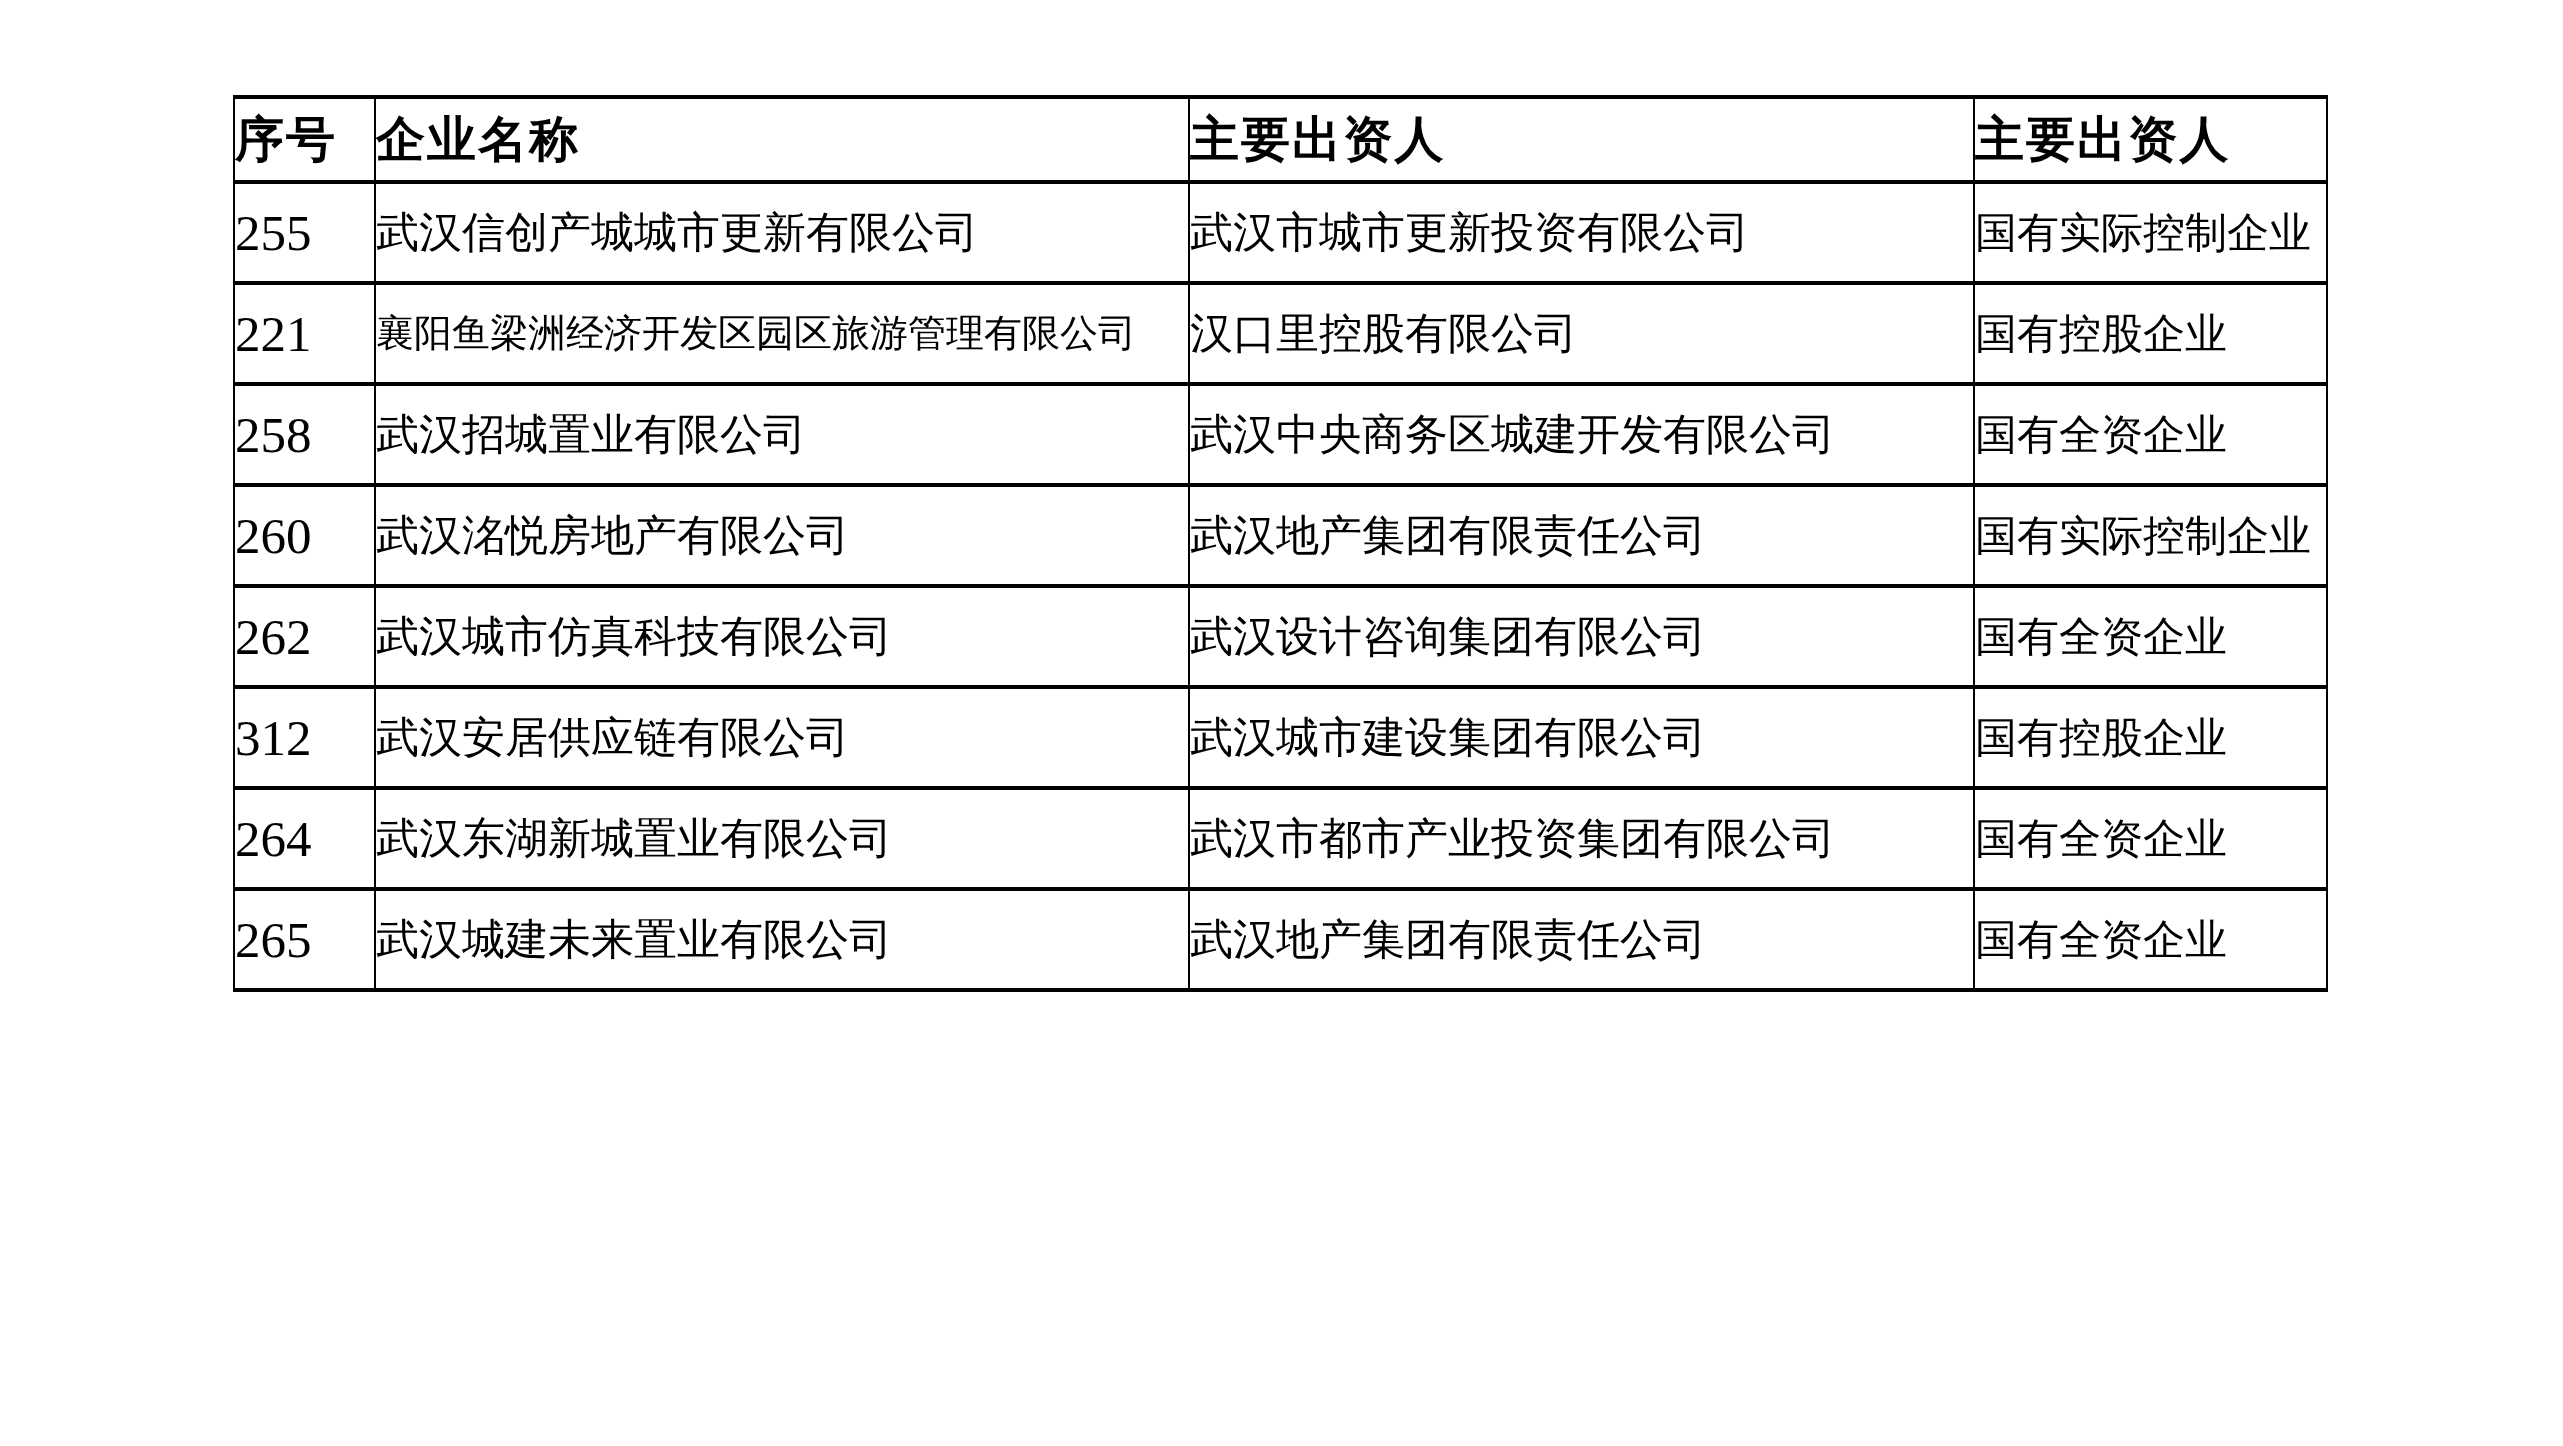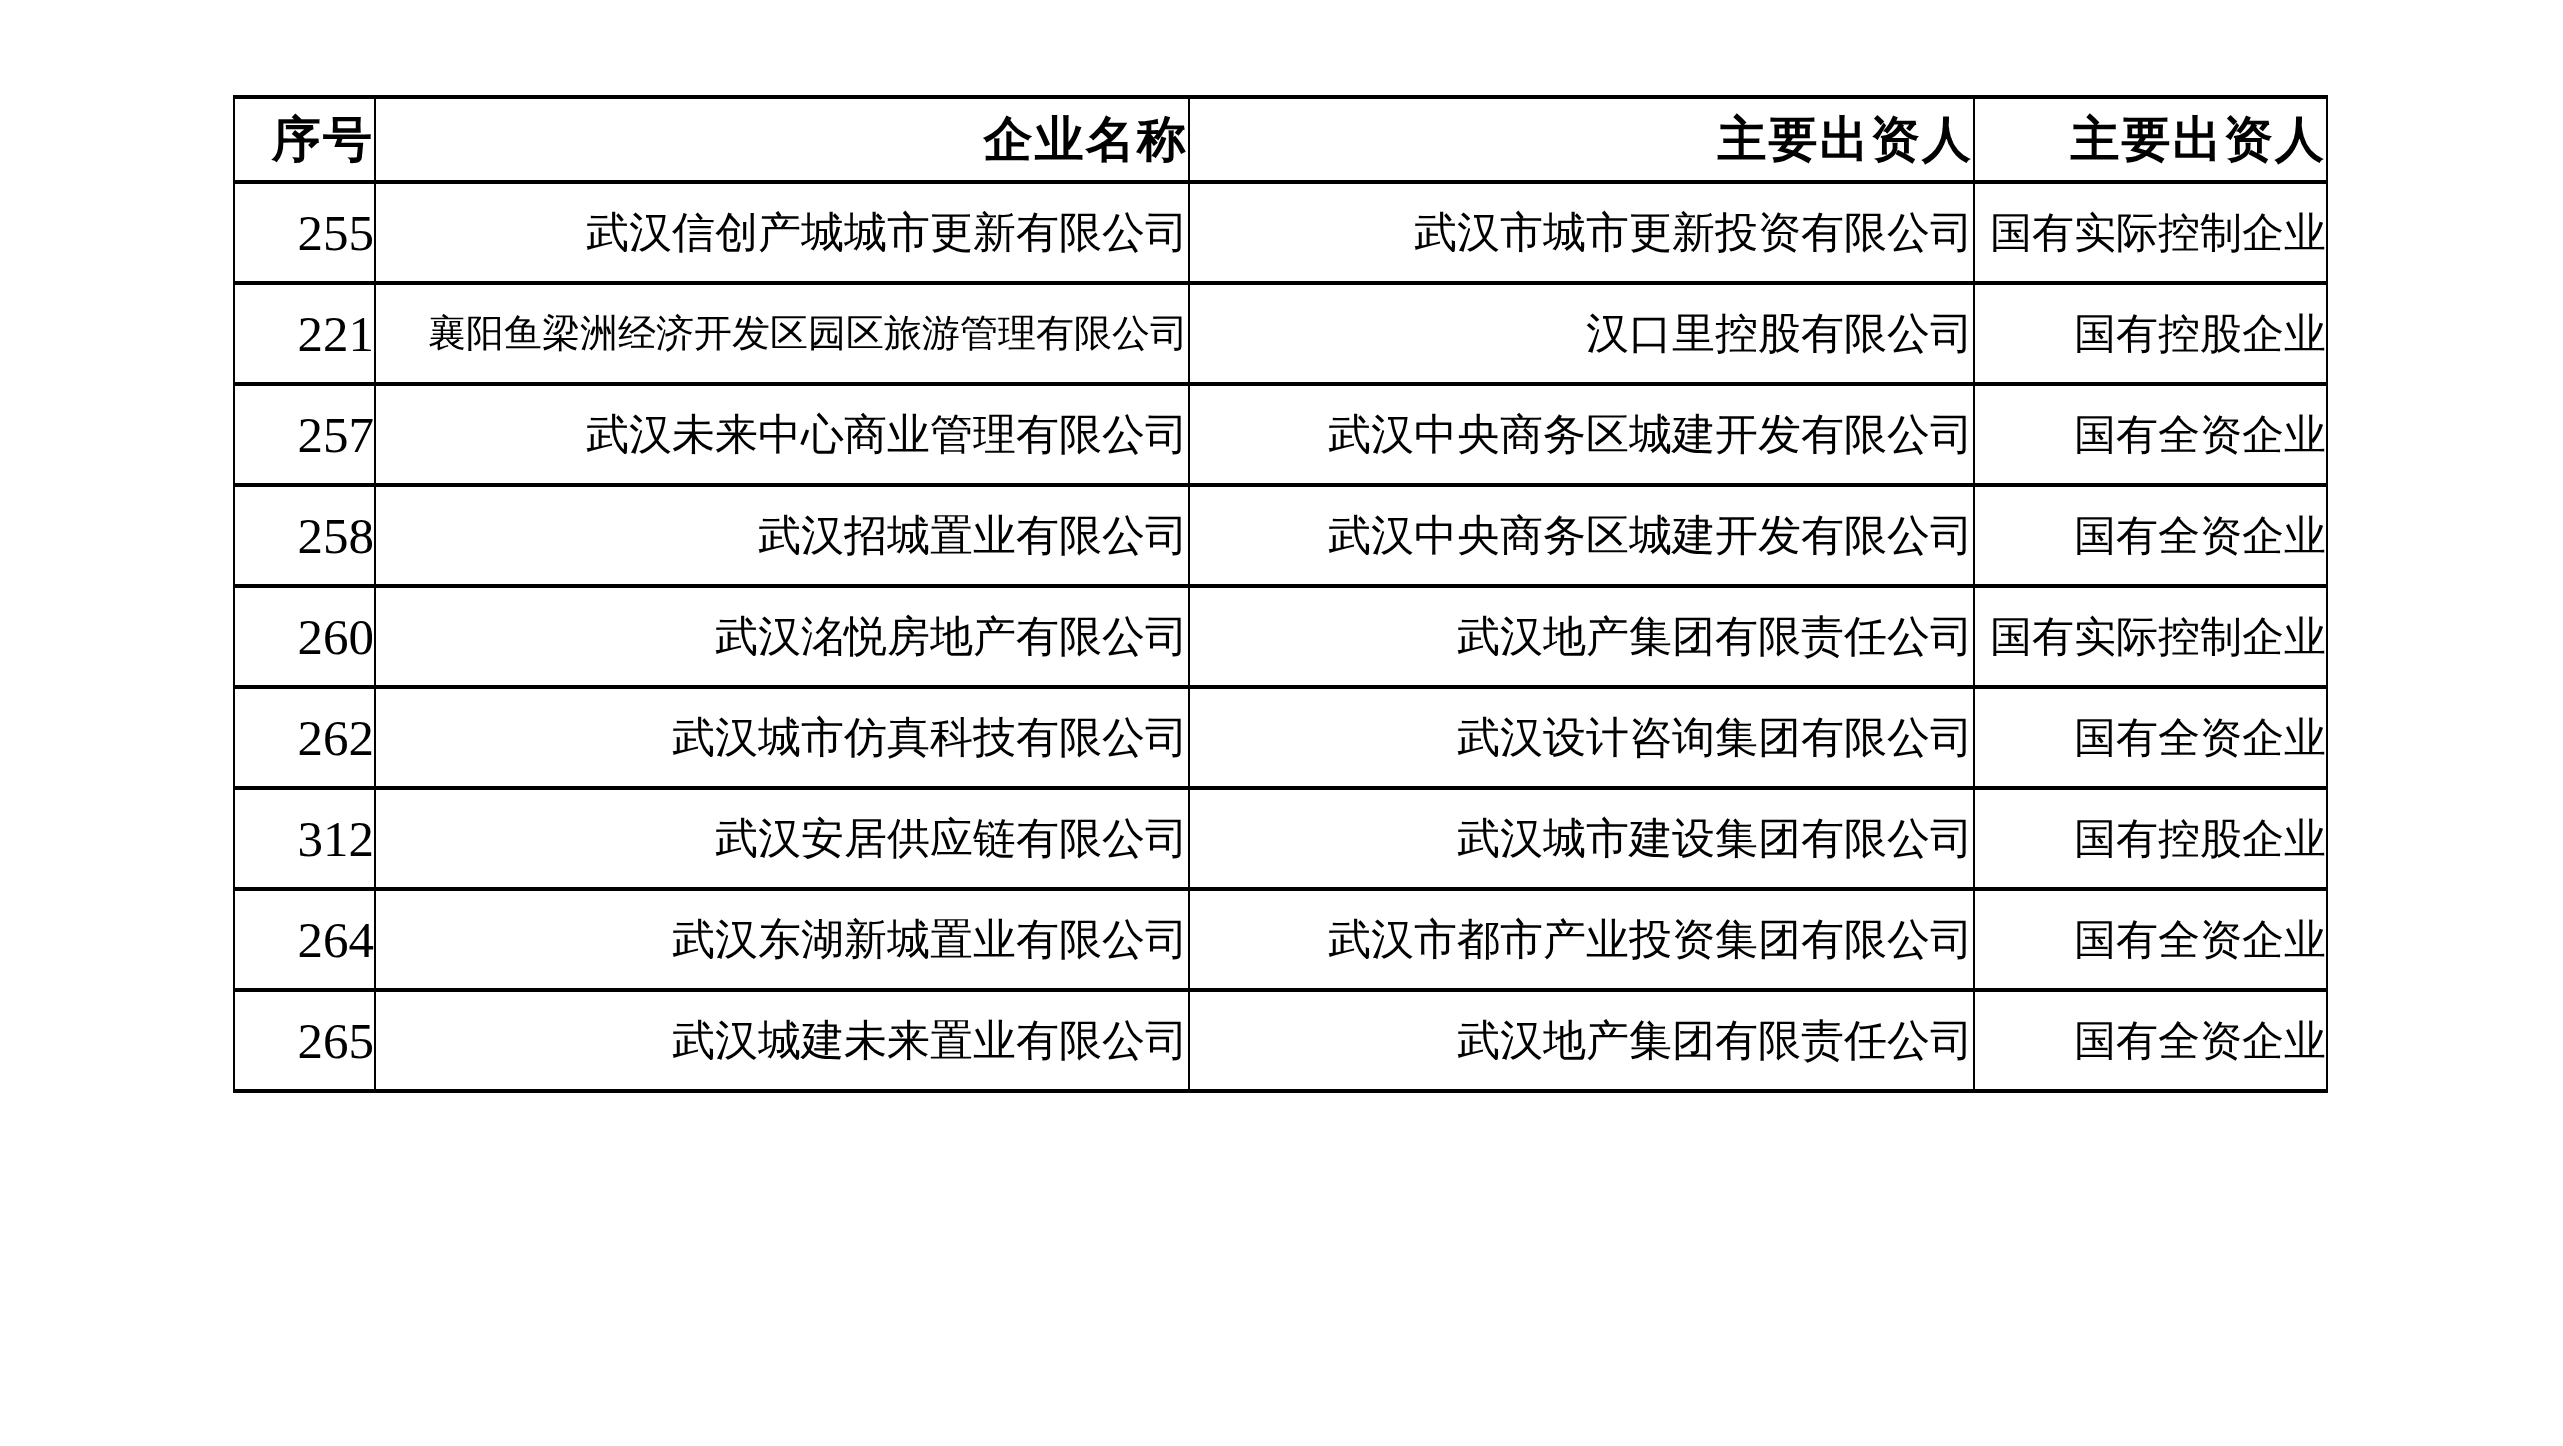--- a/index.html
+++ b/index.html
@@ -26,21 +26,21 @@
     background: #ffffff;
   }
   table.roster th,
   table.roster td {
     border-style: solid;
     border-color: #000000;
     border-left-width: 2.6px;
     border-right-width: 2.6px;
     border-top-width: 4.1px;
     border-bottom-width: 4.1px;
-    text-align: right;
+    text-align: left;
     vertical-align: middle;
     white-space: nowrap;
     overflow: visible;
     padding: 0;
     font-family: Liberation Serif, serif;
   }
   table.roster thead tr { height: 85px; }
   table.roster tbody tr { height: 101px; }
   table.roster th {
     font-size: 49px;
@@ -86,26 +86,20 @@
         <td class="cell-investor">武汉市城市更新投资有限公司</td>
         <td class="cell-category">国有实际控制企业</td>
       </tr>
       <tr>
         <td class="cell-index">221</td>
         <td class="cell-name fit">襄阳鱼梁洲经济开发区园区旅游管理有限公司</td>
         <td class="cell-investor">汉口里控股有限公司</td>
         <td class="cell-category">国有控股企业</td>
       </tr>
       <tr>
-        <td class="cell-index">257</td>
-        <td class="cell-name">武汉未来中心商业管理有限公司</td>
-        <td class="cell-investor">武汉中央商务区城建开发有限公司</td>
-        <td class="cell-category">国有全资企业</td>
-      </tr>
-      <tr>
         <td class="cell-index">258</td>
         <td class="cell-name">武汉招城置业有限公司</td>
         <td class="cell-investor">武汉中央商务区城建开发有限公司</td>
         <td class="cell-category">国有全资企业</td>
       </tr>
       <tr>
         <td class="cell-index">260</td>
         <td class="cell-name">武汉洺悦房地产有限公司</td>
         <td class="cell-investor">武汉地产集团有限责任公司</td>
         <td class="cell-category">国有实际控制企业</td>

